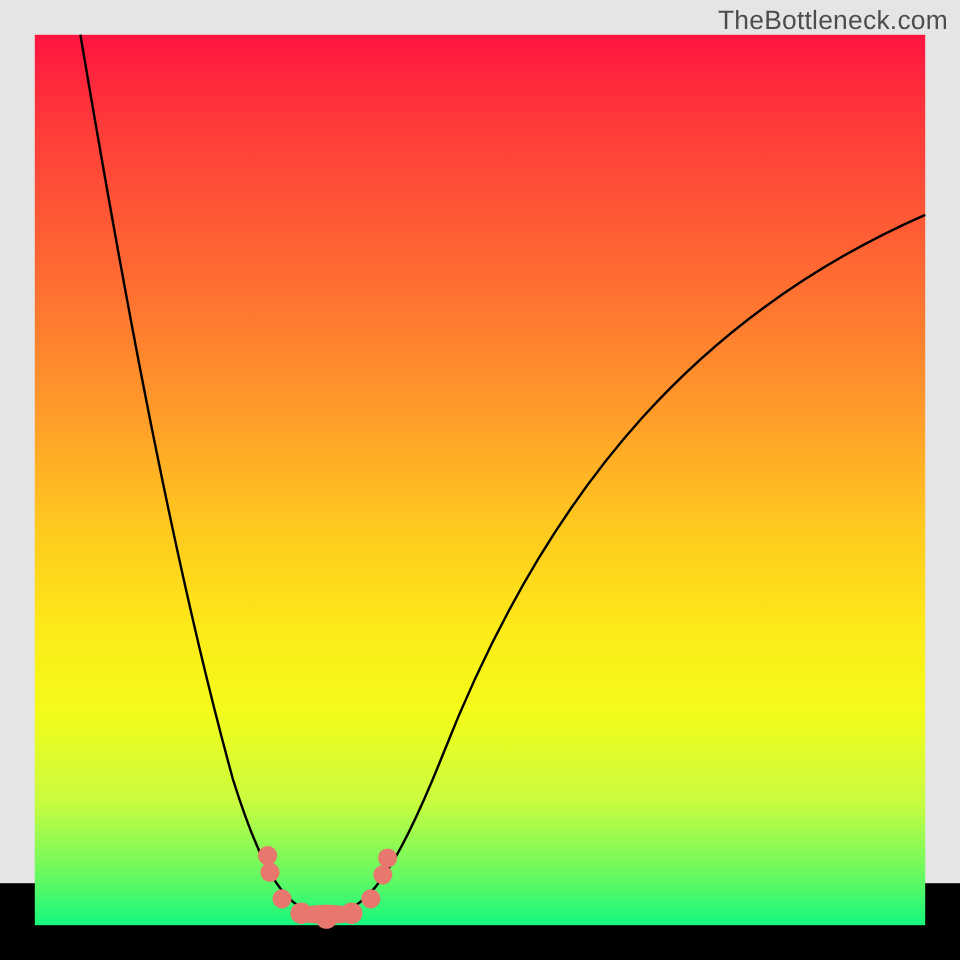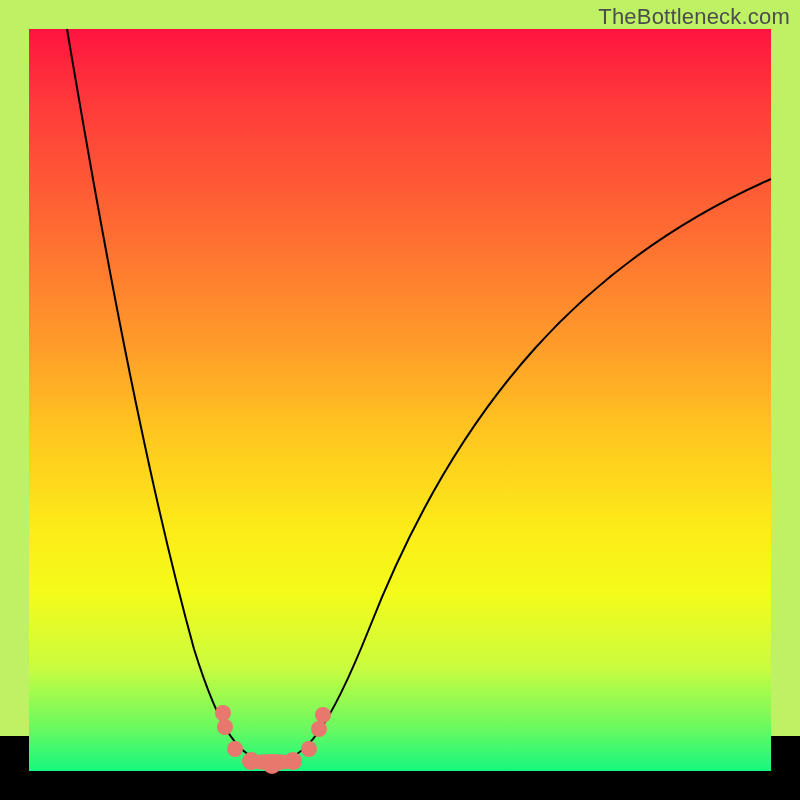--- a/index.html
+++ b/index.html
@@ -8,21 +8,21 @@
     width: 800px;
     height: 800px;
     background: #000;
     font-family: Arial, Helvetica, sans-serif;
     overflow: hidden;
   }
   .outer {
     position: relative;
     width: 800px;
     height: 736px;
-    background: #bef264;
+    background: #e5e5e5;
   }
   .plot-area {
     position: absolute;
     left: 29px;
     top: 29px;
     width: 742px;
     height: 742px;
     
     background: linear-gradient(to bottom,
       #ff143f 0%,

